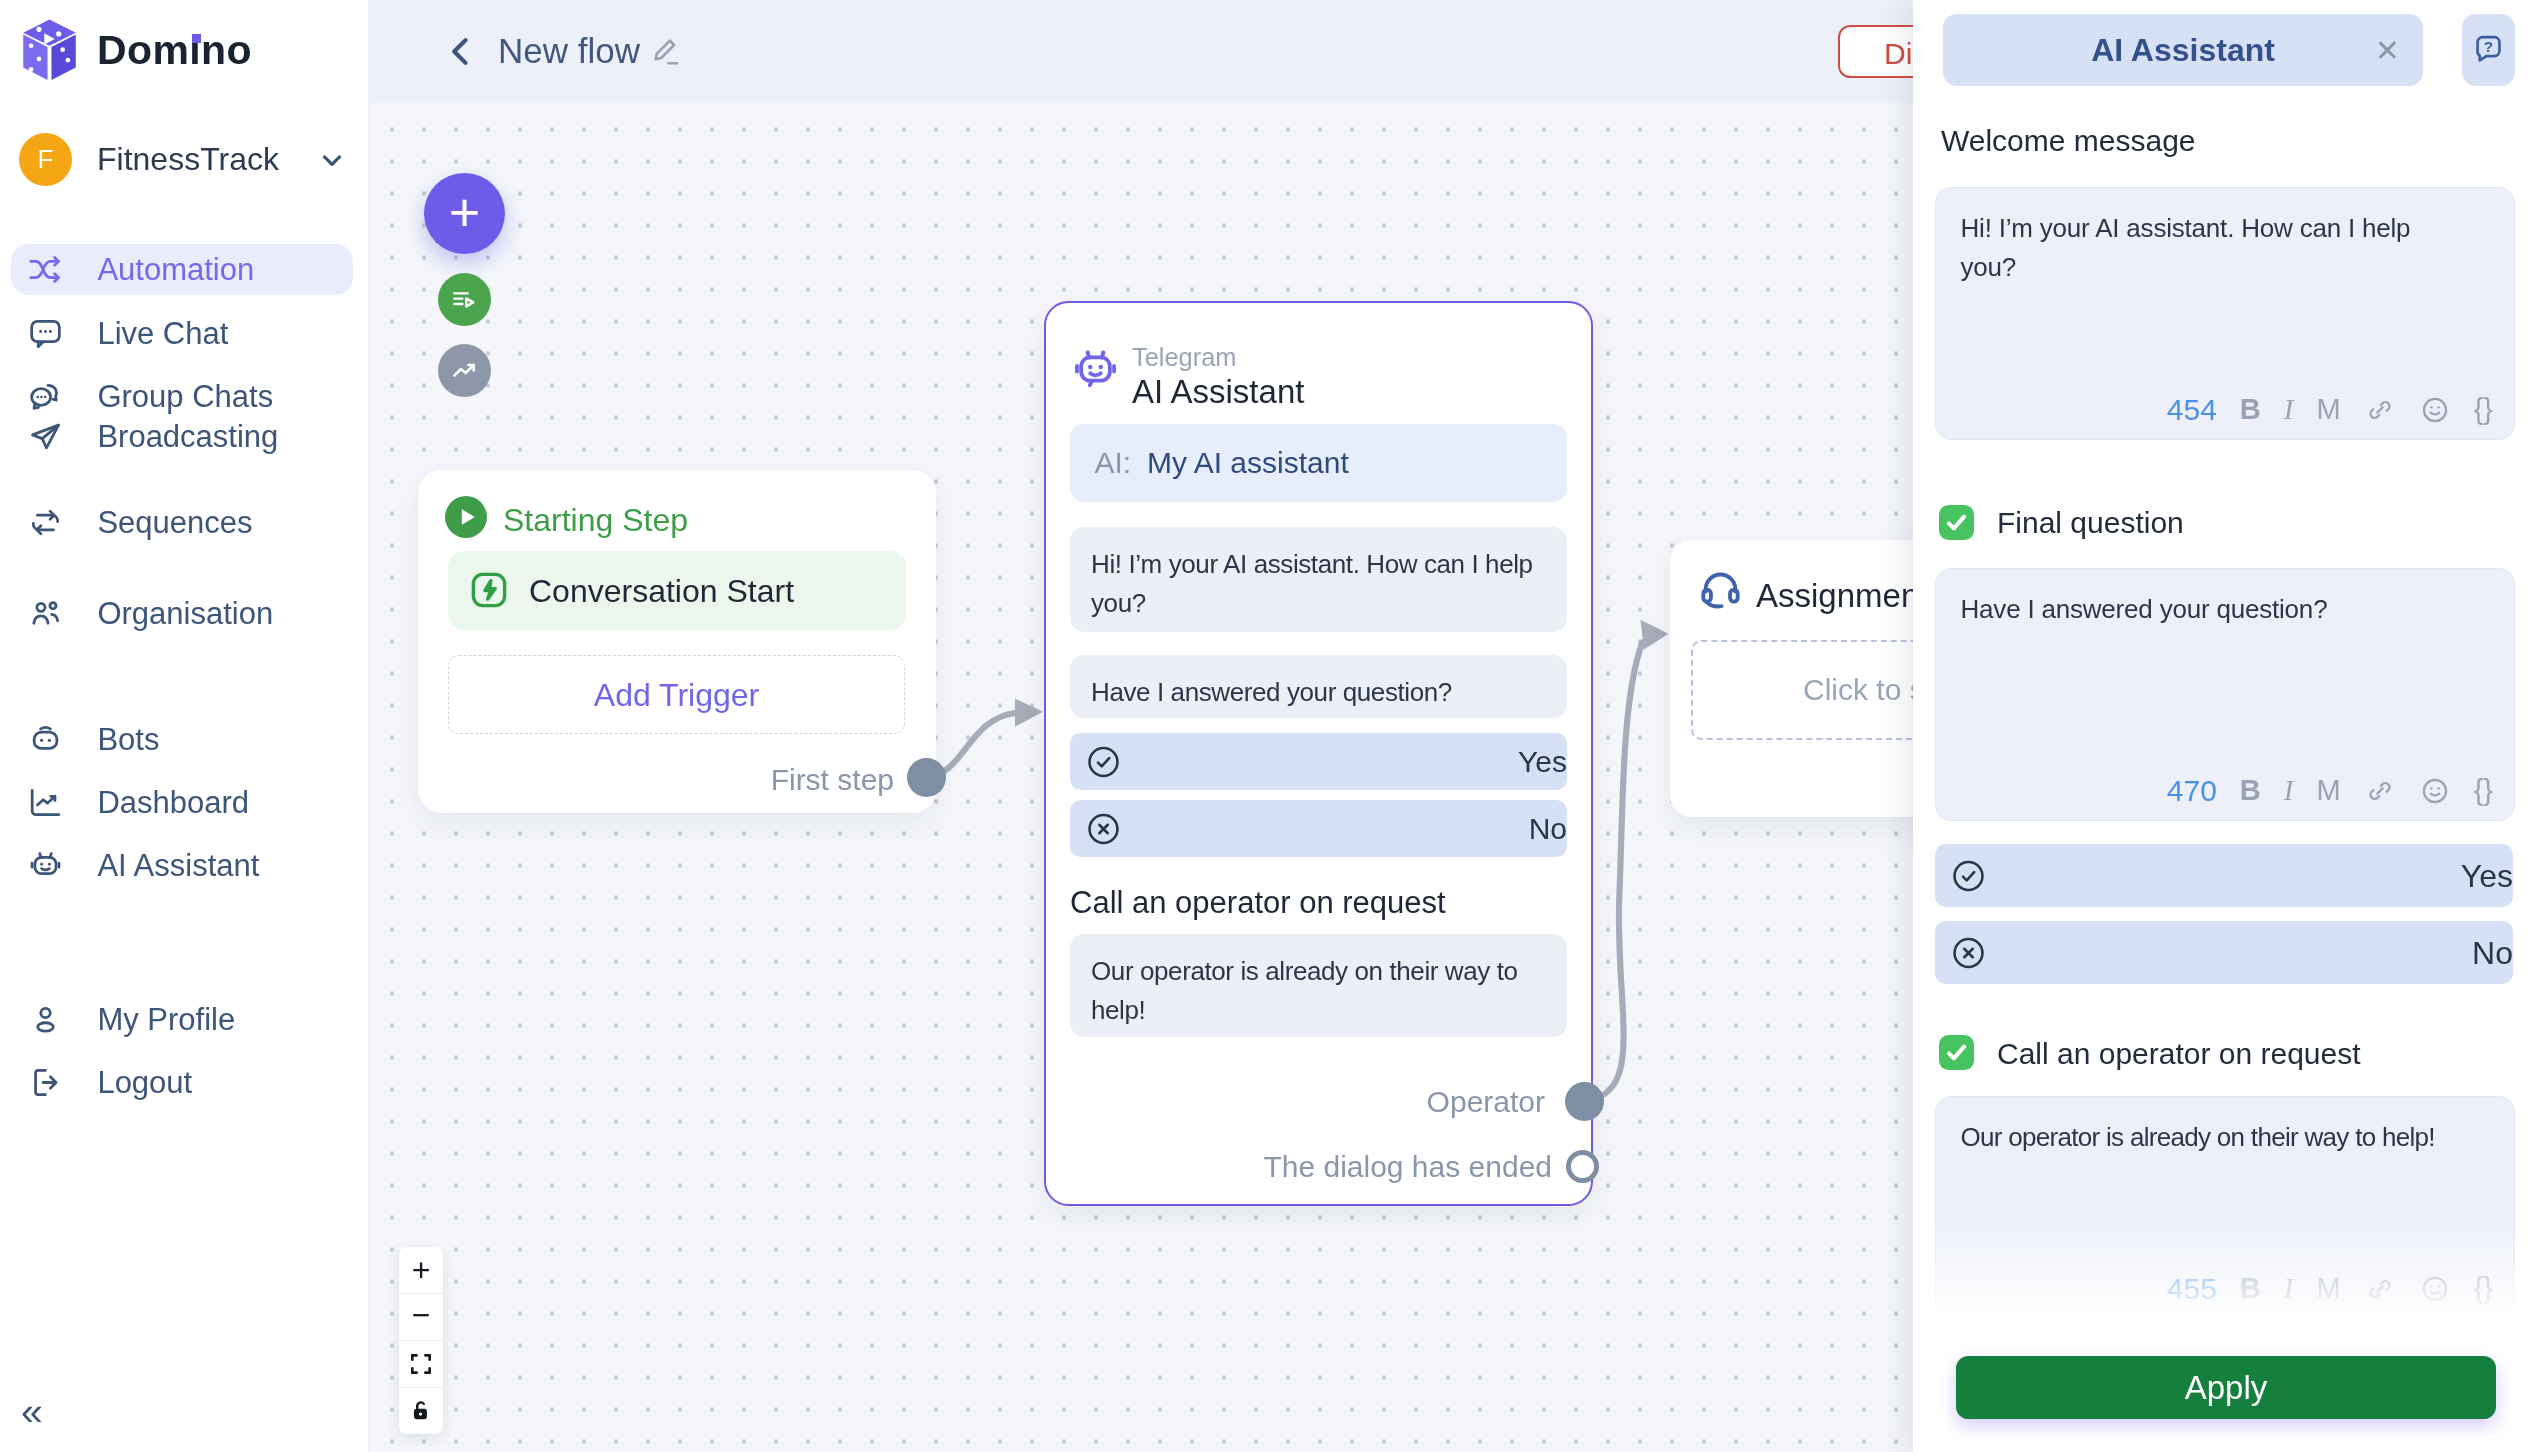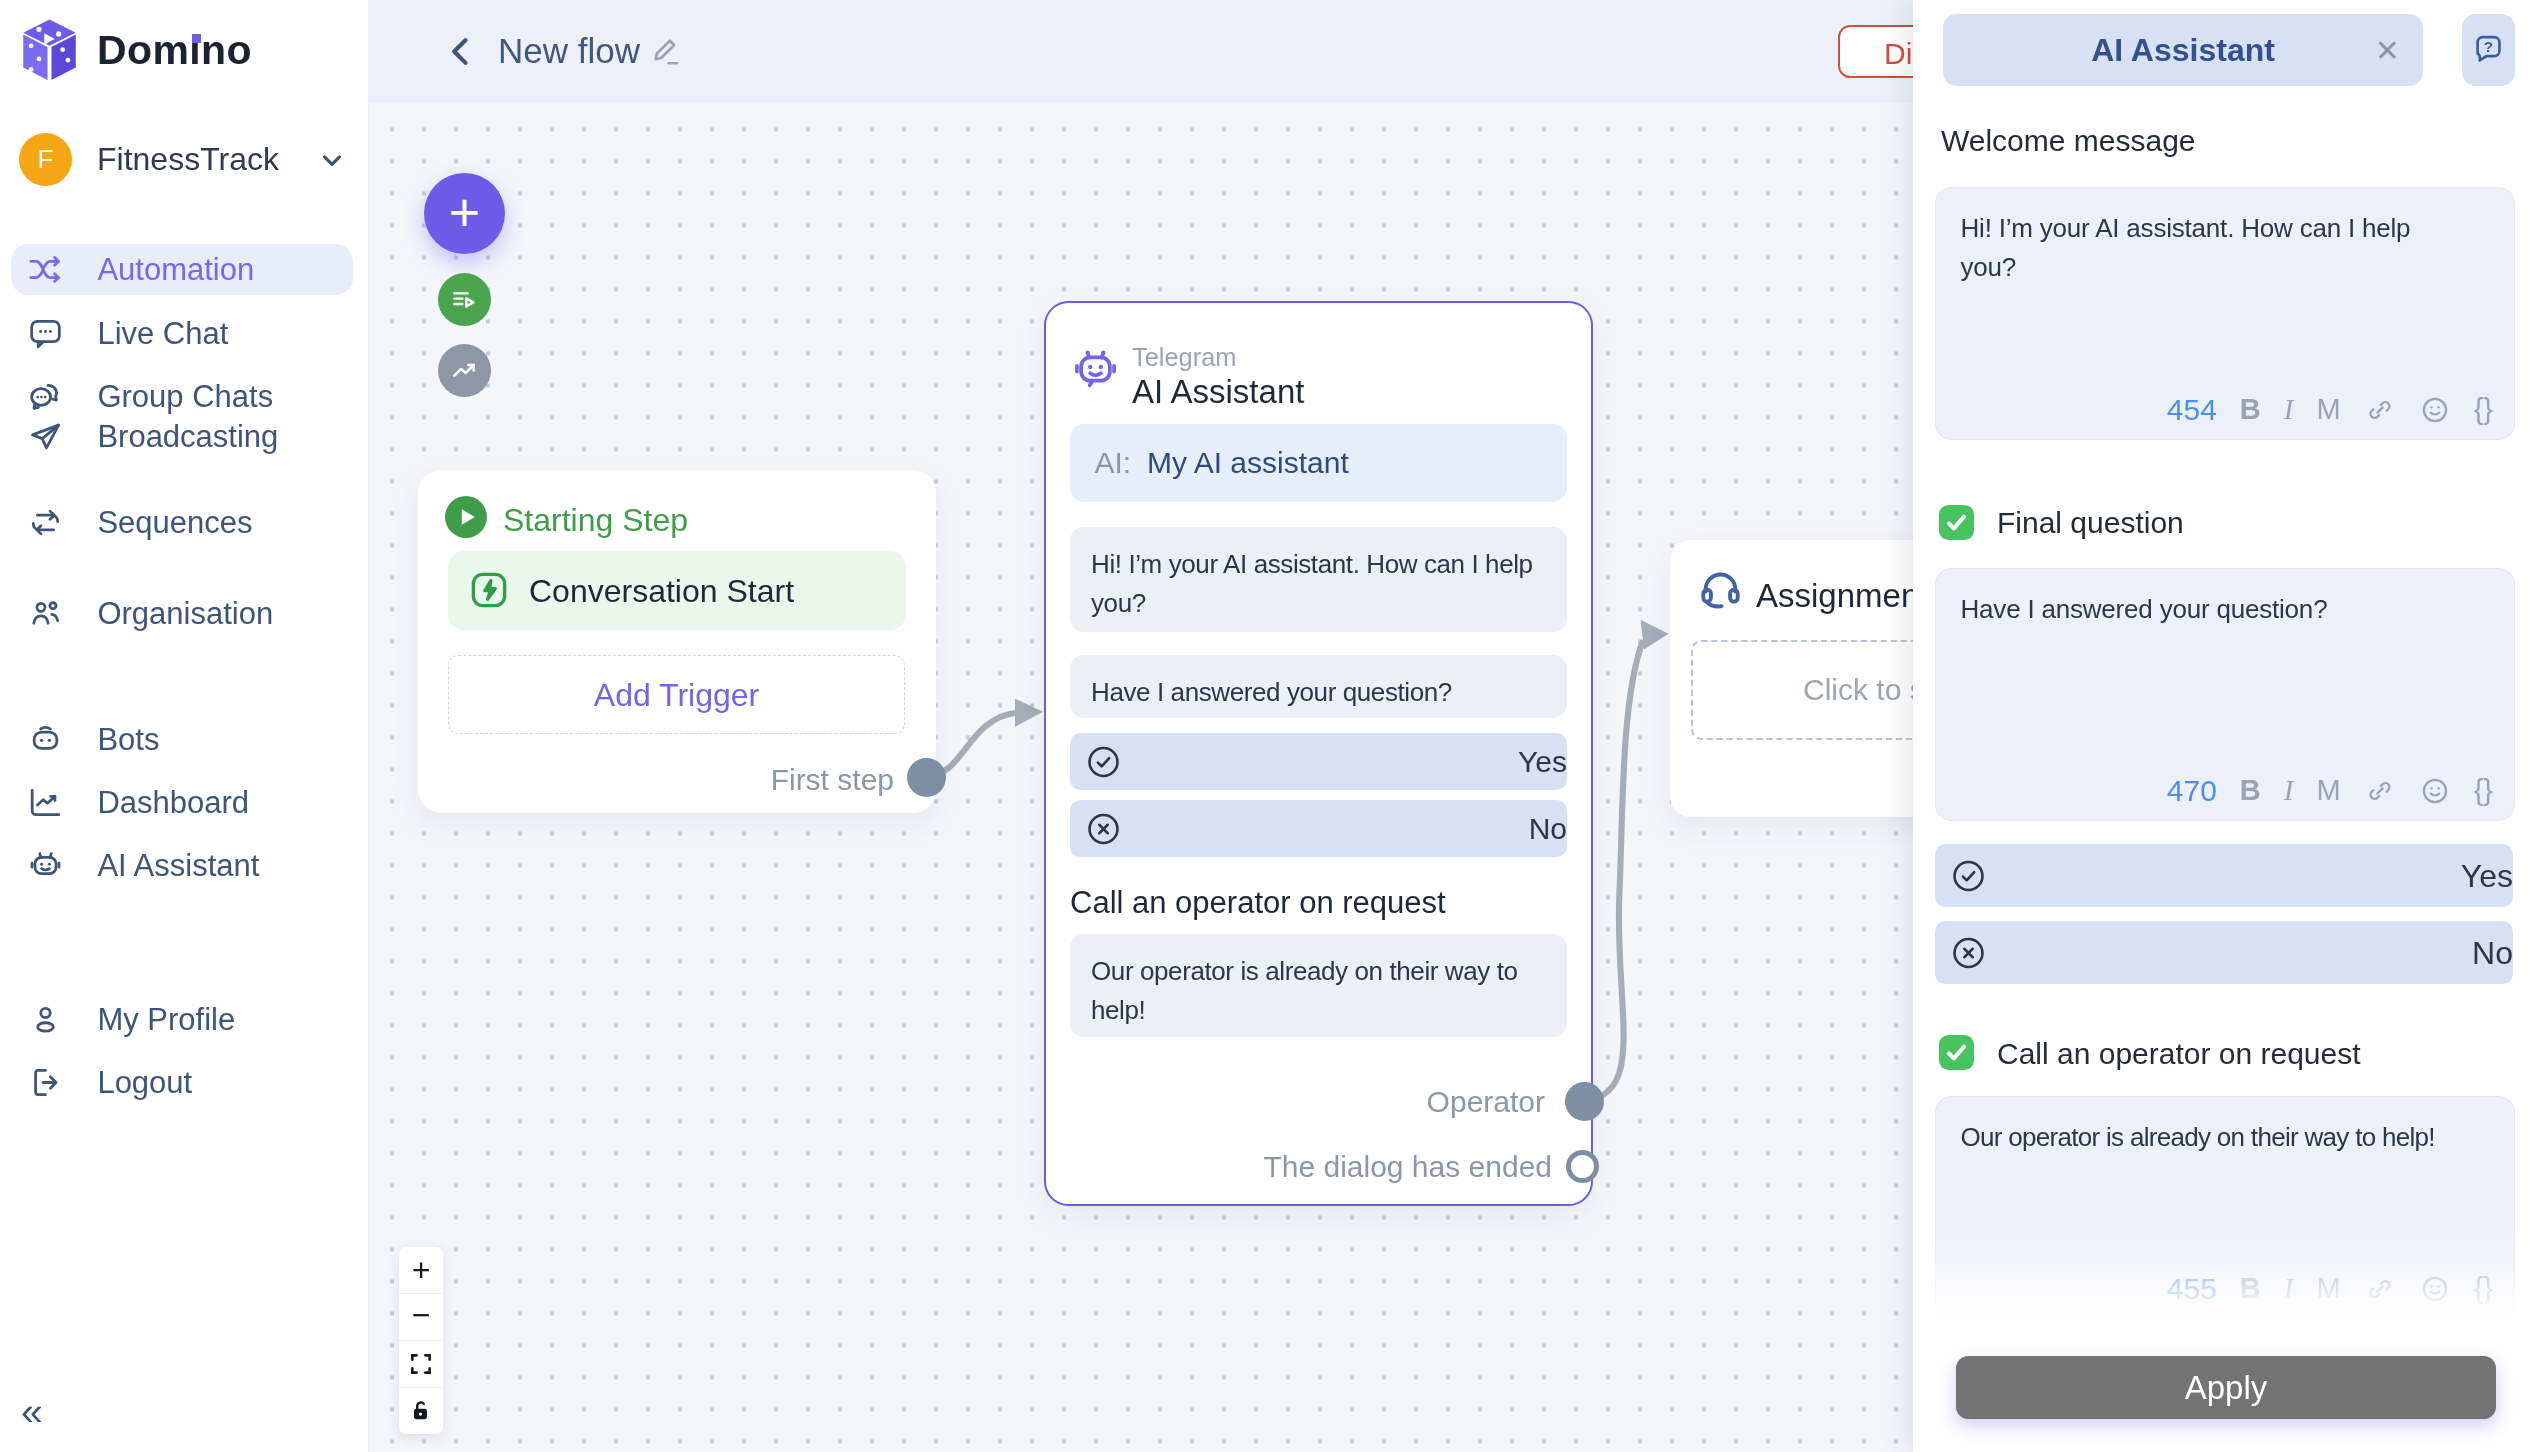--- a/index.html
+++ b/index.html
@@ -425,18 +425,18 @@
             <circle cx="12" cy="12" r="8.3"></circle>
             <circle cx="9.3" cy="10" r=".9" fill="#9aa3b4" stroke="none"></circle>
             <circle cx="14.7" cy="10" r=".9" fill="#9aa3b4" stroke="none"></circle>
             <path d="M8.8 14c1.9 1.8 4.5 1.8 6.4 0"></path>
           </svg>
         <span class="tico">{}</span>
       </div>
     </div>
 
     <div class="abs" style="left:0;top:1222px;width:625px;height:230px;background:linear-gradient(to bottom,rgba(255,255,255,0),#ffffff 42%);"></div>
-    <div class="abs" style="left:43px;top:1356px;width:540px;height:63px;background:#737373;border-radius:12.3px;color:#fff;font-size:33px;
+    <div class="abs" style="left:43px;top:1356px;width:540px;height:63px;background:#15803d;border-radius:12.3px;color:#fff;font-size:33px;
          text-align:center;line-height:63px;cursor:pointer;box-shadow:0 7px 17.5px rgba(110,92,232,.30);">Apply</div>
   </div>
 
 </div>
 
 
 </body></html>

